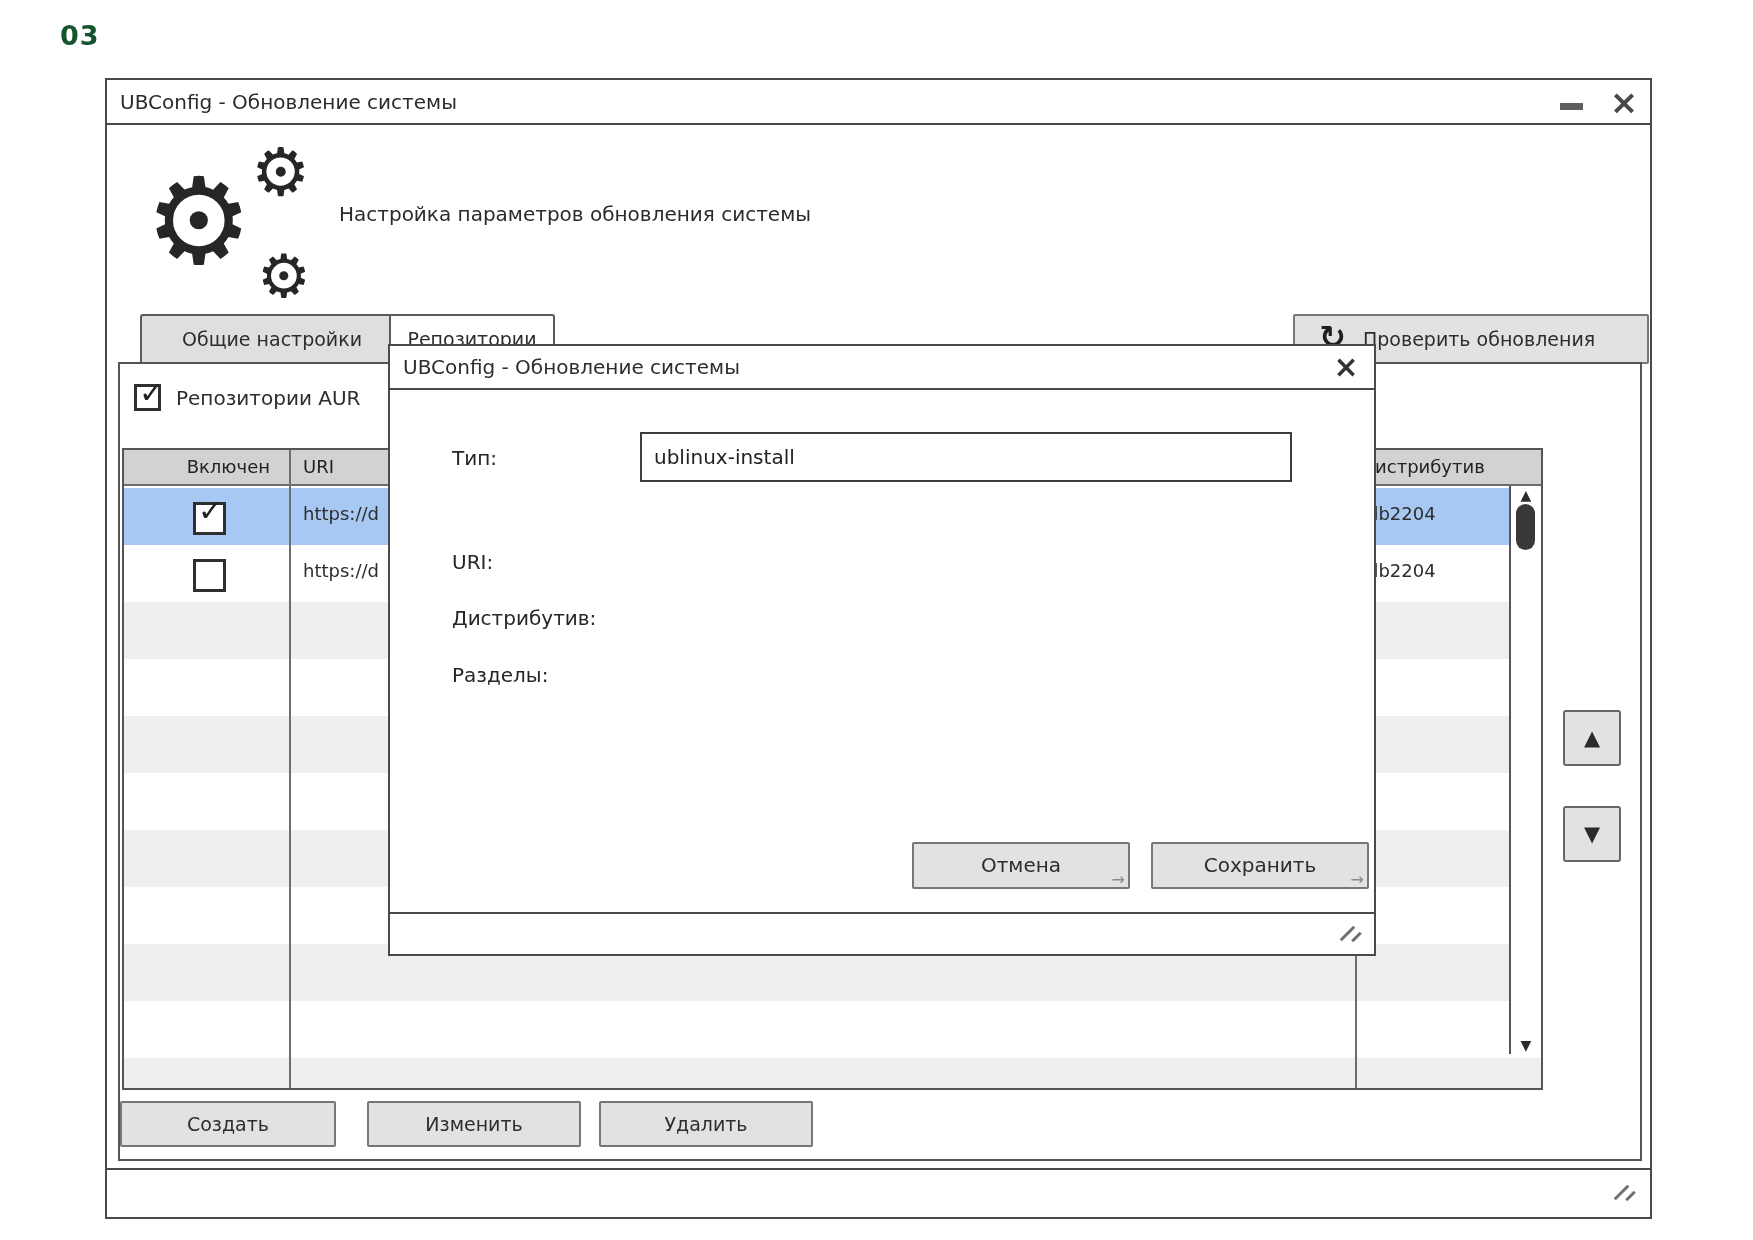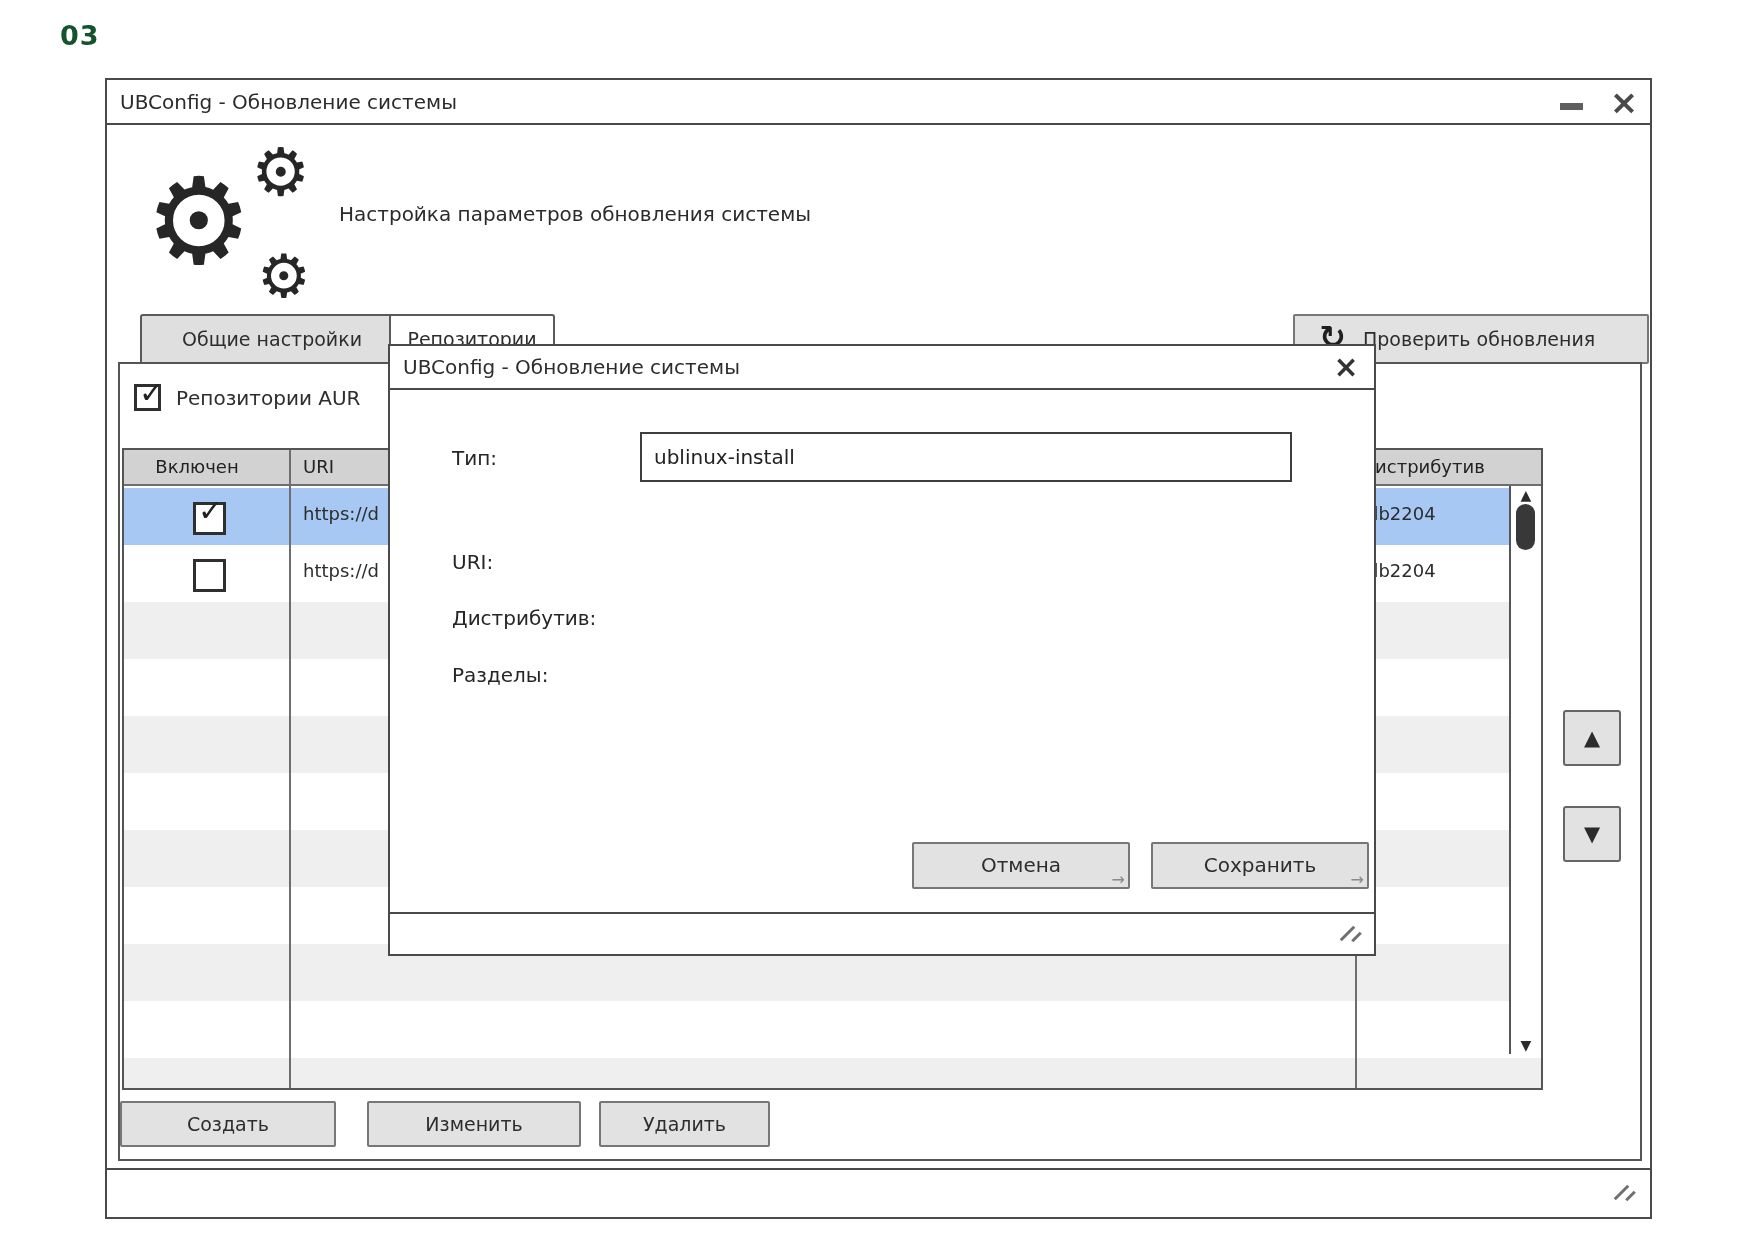--- a/index.html
+++ b/index.html
@@ -45,21 +45,21 @@
   .cbx{width:27px;height:27px;border:3px solid #2f2f2f;background:#fff;}
   .cbx .tick{position:absolute;left:2px;top:-12px;font-size:30px;font-weight:bold;color:#222;}
   .aur-row{left:14px;top:20px;width:360px;height:30px;}
   .aur-row .cbx{position:absolute;left:0;top:0;}
   .aur-lbl{position:absolute;left:42px;top:2px;font-size:20px;white-space:nowrap;}
 
   
   .rtable{left:2px;top:84px;width:1421px;height:642px;border:2px solid #555;background:#fff;overflow:hidden;}
   .thead{left:0;top:0;width:100%;height:36px;background:#d2d2d2;border-bottom:2px solid #6e6e6e;}
   .th{position:absolute;top:0;line-height:34px;font-size:18px;color:#222;}
-  .th.h1{left:0;width:146px;text-align:center;}
+  .th.h1{left:0;width:146px;text-align:right;}
   .th.h2{left:179px;}
   .th.h3{left:1237px;}
   .tbody{left:0;top:38px;width:100%;height:604px;}
   .trow{position:relative;width:100%;height:57px;}
   .trow.sel{background:#a6c8f2;}
   .trow.alt{background:#efefef;}
   .trow .cbx{position:absolute;left:69px;top:14px;}
   .cell-uri{position:absolute;left:179px;top:15px;font-size:18px;font-weight:500;white-space:nowrap;}
   .cell-distro{position:absolute;left:1243px;top:15px;font-size:18px;font-weight:500;}
   .col-div{top:0;width:2px;height:100%;background:#6e6e6e;}
@@ -78,21 +78,21 @@
       text-align:center;}
   .move-btn span{line-height:52px;font-size:21px;color:#2b2b2b;}
   .mv-up{left:1443px;top:346px;}
   .mv-dn{left:1443px;top:442px;}
 
   
   .act-btn{top:737px;height:46px;background:#e2e2e2;border:2px solid #777;border-radius:2px;text-align:center;}
   .act-btn span{line-height:42px;font-size:19px;}
   .b-create{left:0;width:216px;}
   .b-edit{left:247px;width:214px;}
-  .b-del{left:479px;width:171px;}
+  .b-del{left:479px;width:214px;}
 
   
   .statusbar{left:0;top:1088px;width:100%;height:49px;border-top:2px solid #4a4a4a;background:#fff;}
 
   
   .grip{width:26px;height:22px;}
   .gl{position:absolute;width:3px;background:#6f6f6f;transform:rotate(45deg);display:block;}
   .gl.long{left:8px;top:1px;height:19px;}
   .gl.short{left:17px;top:8px;height:12px;}
 

